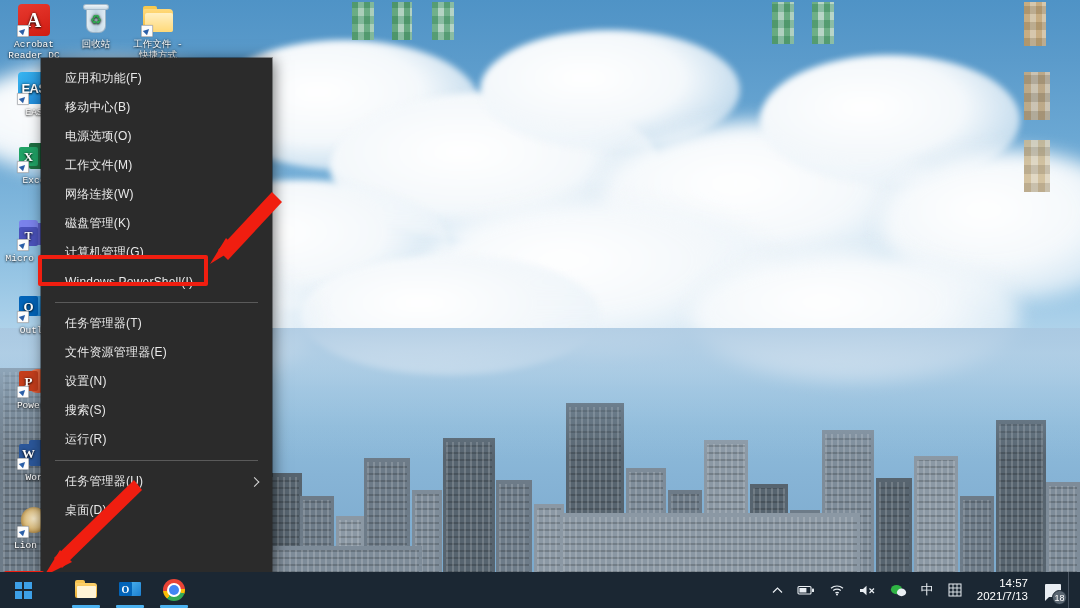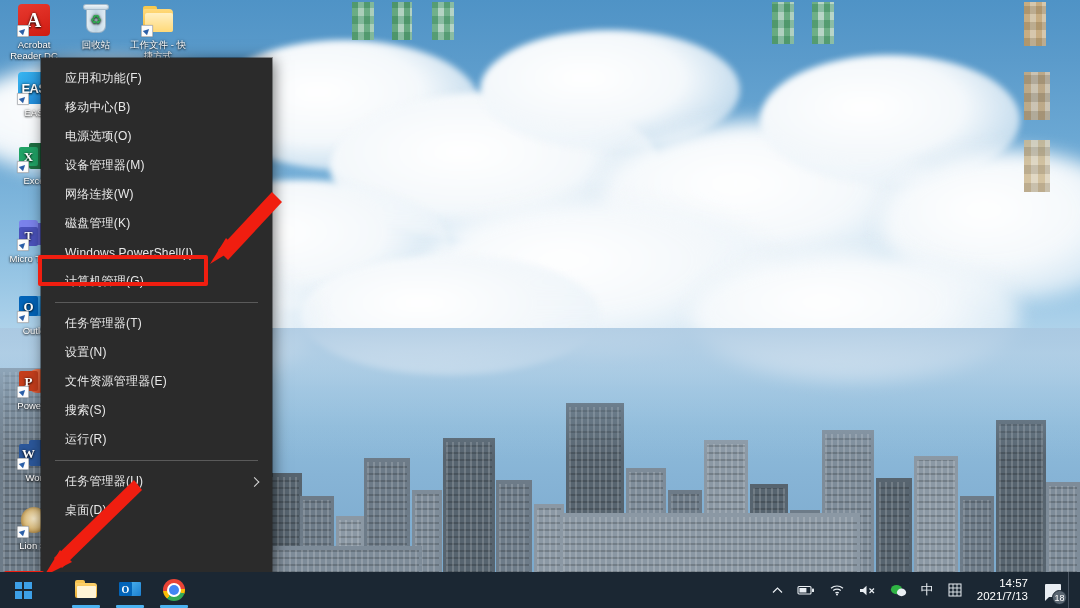--- a/index.html
+++ b/index.html
@@ -55,21 +55,21 @@
   .desk-icon {
     position: absolute; width: 60px; text-align: center;
     color: #fff; font-size: 9.5px; line-height: 11px;
     text-shadow: 0 1px 2px rgba(0,0,0,0.85), 0 0 3px rgba(0,0,0,0.6);
     user-select: none;
   }
   .desk-icon .glyph {
     width: 32px; height: 32px; margin: 0 auto 3px auto; position: relative;
     border-radius: 4px;
   }
-  .desk-icon .lbl { display: block; word-wrap: break-word; }
+  .desk-icon .lbl { display: block; word-wrap: break-word; font-family: Liberation Mono, monospace; }
   .shortcut-arrow {
     position: absolute; left: -1px; bottom: -1px; width: 12px; height: 12px;
     background: #fdfdfd; border: 1px solid #b9bcc0; border-radius: 1px;
     box-shadow: 0 0 1px rgba(0,0,0,.4);
   }
   .shortcut-arrow::after {
     content: ""; position: absolute; left: 2px; top: 2px;
     width: 0; height: 0;
     border-left: 6px solid #2b5fa8; border-top: 3px solid transparent; border-bottom: 3px solid transparent;
     transform: rotate(-45deg);
@@ -465,43 +465,43 @@
     <div class="menu-item">
       <span>应用和功能(F)</span>
       </div>
     <div class="menu-item">
       <span>移动中心(B)</span>
       </div>
     <div class="menu-item">
       <span>电源选项(O)</span>
       </div>
     <div class="menu-item">
-      <span>设备管理器(M)</span>
+      <span>工作文件(M)</span>
       </div>
     <div class="menu-item">
       <span>网络连接(W)</span>
       </div>
     <div class="menu-item">
       <span>磁盘管理(K)</span>
       </div>
     <div class="menu-item">
+      <span>计算机管理(G)</span>
+      </div>
+    <div class="menu-item">
       <span>Windows PowerShell(I)</span>
       </div>
-    <div class="menu-item">
-      <span>计算机管理(G)</span>
-      </div>
     <div class="menu-sep"></div>
     <div class="menu-item">
       <span>任务管理器(T)</span>
       </div>
     <div class="menu-item">
+      <span>文件资源管理器(E)</span>
+      </div>
+    <div class="menu-item">
       <span>设置(N)</span>
-      </div>
-    <div class="menu-item">
-      <span>文件资源管理器(E)</span>
       </div>
     <div class="menu-item">
       <span>搜索(S)</span>
       </div>
     <div class="menu-item">
       <span>运行(R)</span>
       </div>
     <div class="menu-sep"></div>
     <div class="menu-item submenu">
       <span>任务管理器(U)</span>

